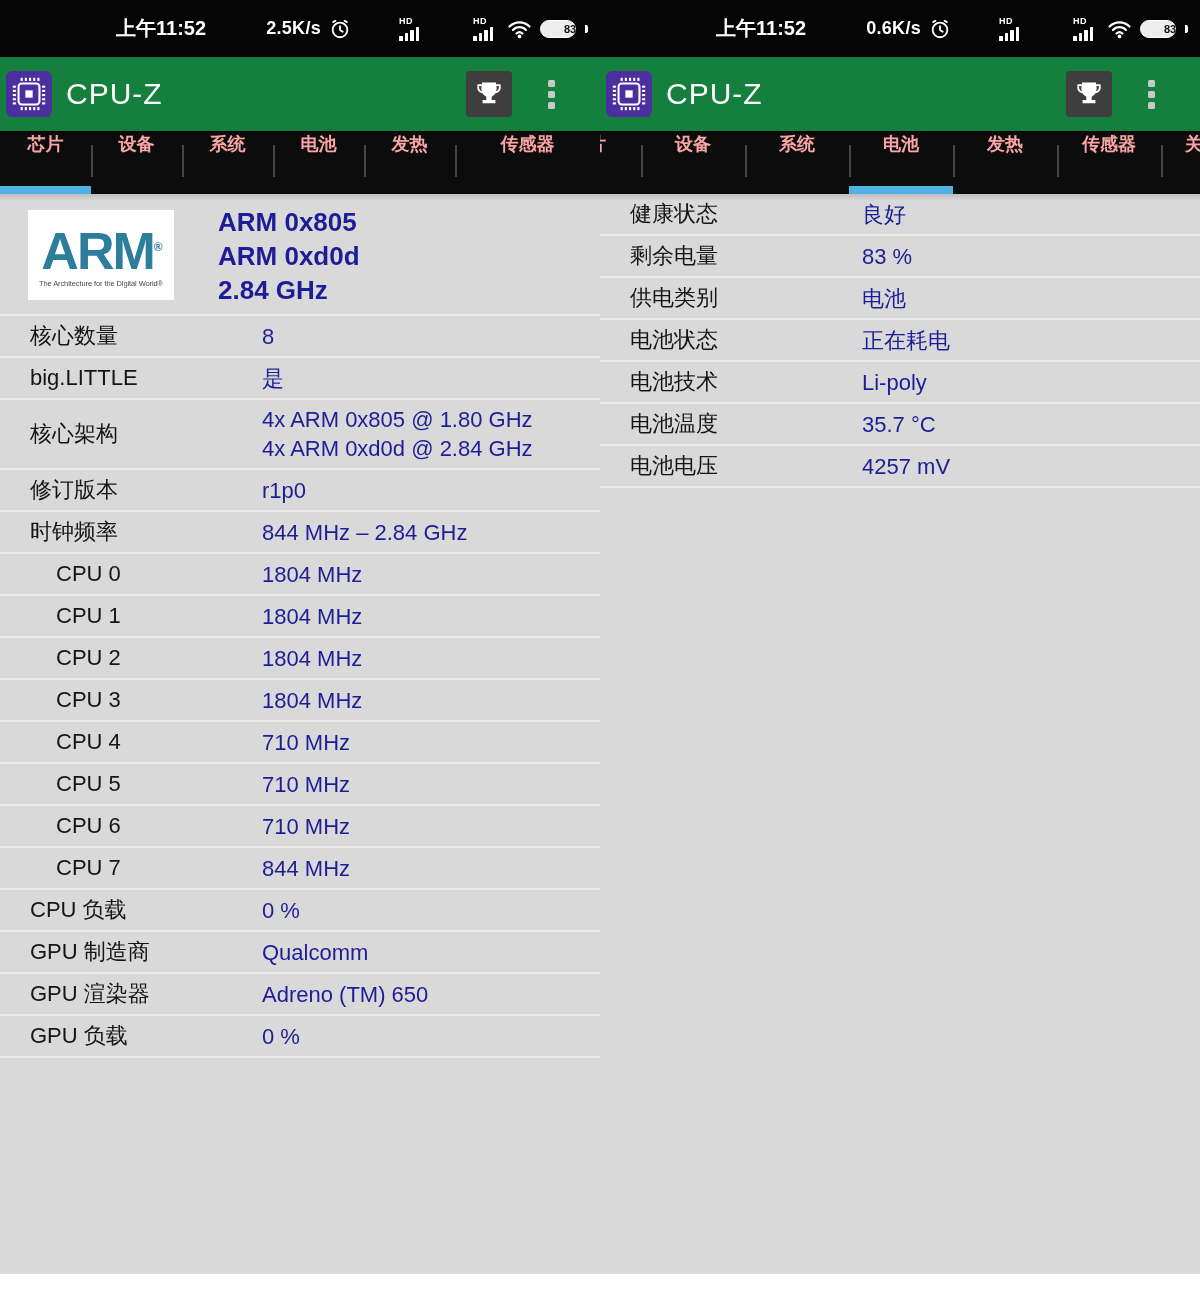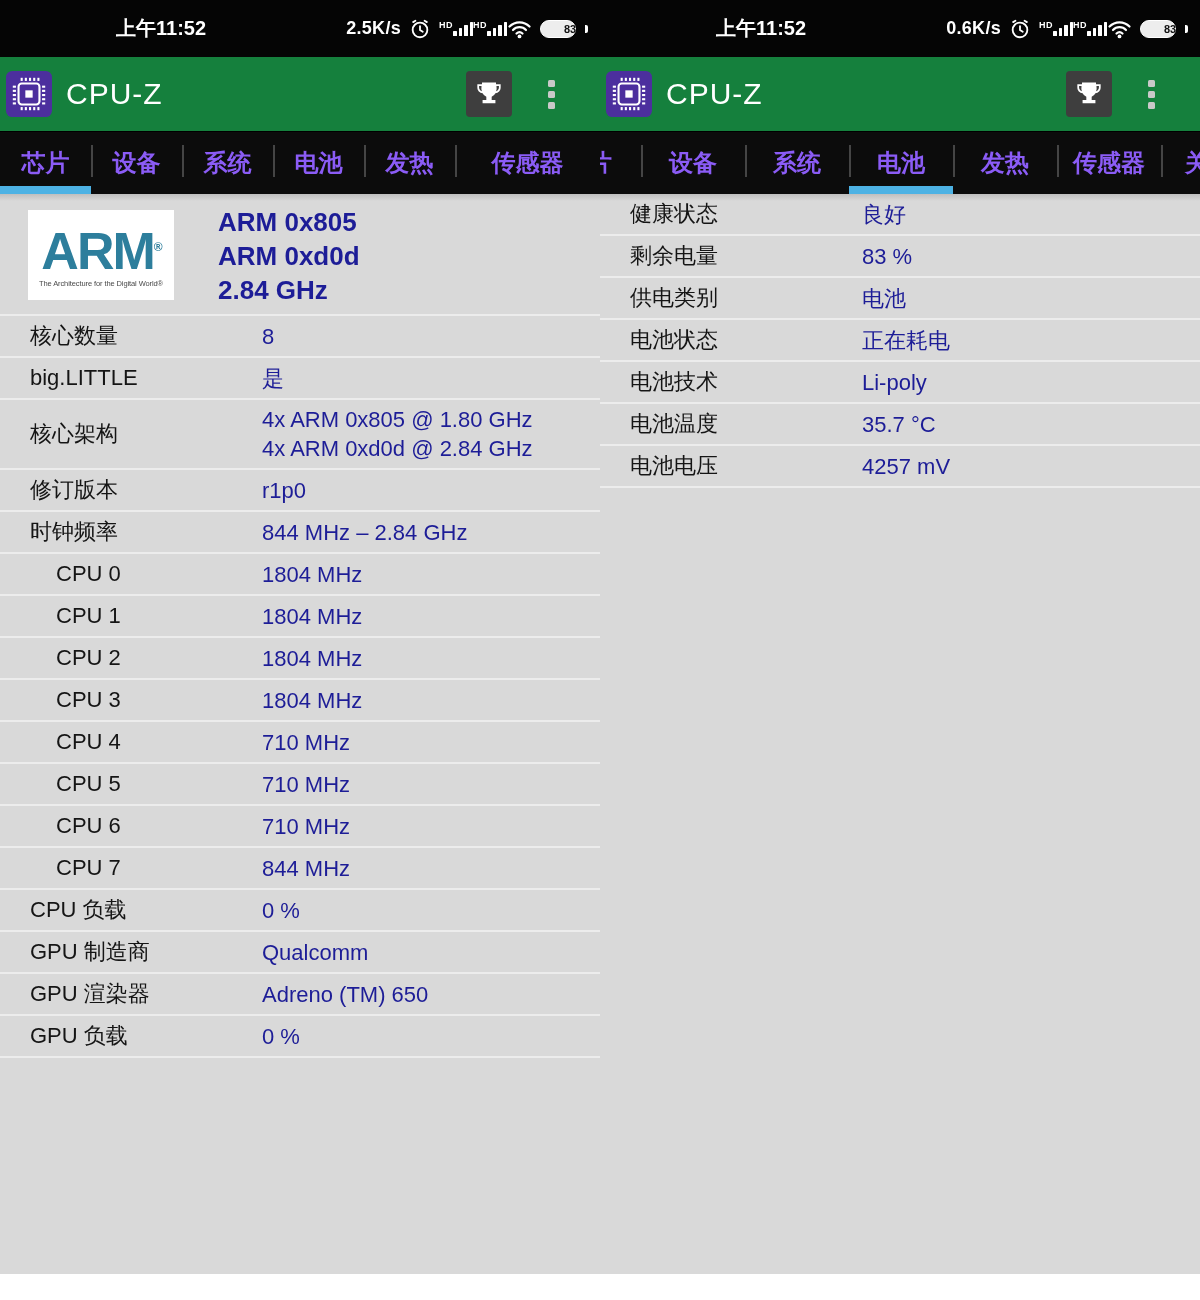--- a/index.html
+++ b/index.html
@@ -10,21 +10,21 @@
   .panel { width:600px; height:1274px; display:flex; flex-direction:column; overflow:hidden; }
 
   
   .statusbar { height:57px; background:#050505; display:flex; align-items:center;
     color:#fff; flex:none; }
   .time { margin-left:116px; font-size:20px; font-weight:700; }
   .flex { flex:1; }
   .sb-right { display:flex; align-items:center; gap:8px; margin-right:12px; }
   .net { font-size:18px; font-weight:700; letter-spacing:0.3px; }
   .icon { display:inline-flex; align-items:center; justify-content:center; }
-  .sig { display:flex; flex-direction:row; align-items:flex-start; width:26px; }
+  .sig { display:flex; flex-direction:column; align-items:flex-start; width:26px;margin-left:40px; }
   .hd { font-size:9px; font-weight:700; line-height:9px; letter-spacing:0.5px; }
   .bars { display:flex; align-items:flex-end; gap:2px; margin-top:1px; }
   .bars i { display:block; width:3.5px; background:#fff; border-radius:0.5px; }
   .b1{height:5px}.b2{height:8px}.b3{height:11px}.b4{height:14px}
   .battery { width:36px; height:18px; background:#ededed; border:1.5px solid #fff;
     border-radius:9px; color:#111; font-size:11px; font-weight:700;
     display:flex; align-items:center; justify-content:center;padding-left:24px; }
   .bnub { width:3px; height:8px; background:#fff; border-radius:0 2px 2px 0; margin-left:1px; }
 
   
@@ -32,22 +32,22 @@
     display:flex; align-items:center; padding:0 45px 0 6px; flex:none; }
   .app-icon { width:46px; height:46px; flex:none; }
   .app-title { color:#fff; font-size:30px; font-weight:500; letter-spacing:1px; margin-left:14px; }
   .iconbtn { background:none; border:none; cursor:pointer; display:flex; align-items:center; justify-content:center; }
   .trophy-btn { width:46px; height:46px; background:#3e3e3e; border-radius:4px; }
   .overflow { margin-left:36px; flex-direction:column; gap:4px; }
   .overflow i { display:block; width:7px; height:7px; background:#c9c9c9; border-radius:1.5px; }
 
   
   .tabs { height:62px; background:#0c0c0c; display:flex; flex:none; }
-  .tab { position:relative; display:flex; align-items:center; justify-content:center;
-    color:#8b5cf6; font-size:24px; font-weight:600; overflow:hidden; cursor:pointer; }
+  .tab { position:relative; display:flex; align-items:flex-start; justify-content:center;
+    color:#fca5a5; font-size:18px; font-weight:600; overflow:hidden; cursor:pointer; }
   .tab + .tab::before { content:""; position:absolute; left:0; top:13px; bottom:17px;
     width:2px; background:#454545; }
   .tab.selected::after { content:""; position:absolute; left:0; right:-11px; bottom:0;
     height:8px; background:#4db2e4; }
   .tabs.l .tab { flex:0 0 91px; }
   .tabs.l .tab:last-child { flex:1 1 auto; }
   .tabs.r .tab { flex:0 0 104px; }
   .tabs.r .tab.partial-left { flex:0 0 41px; justify-content:flex-start; }
   .tabs.r .tab.partial-left .tab-label { margin-left:-12px; }
   .tabs.r .tab.partial-right { flex:1 1 auto; justify-content:flex-start; }

